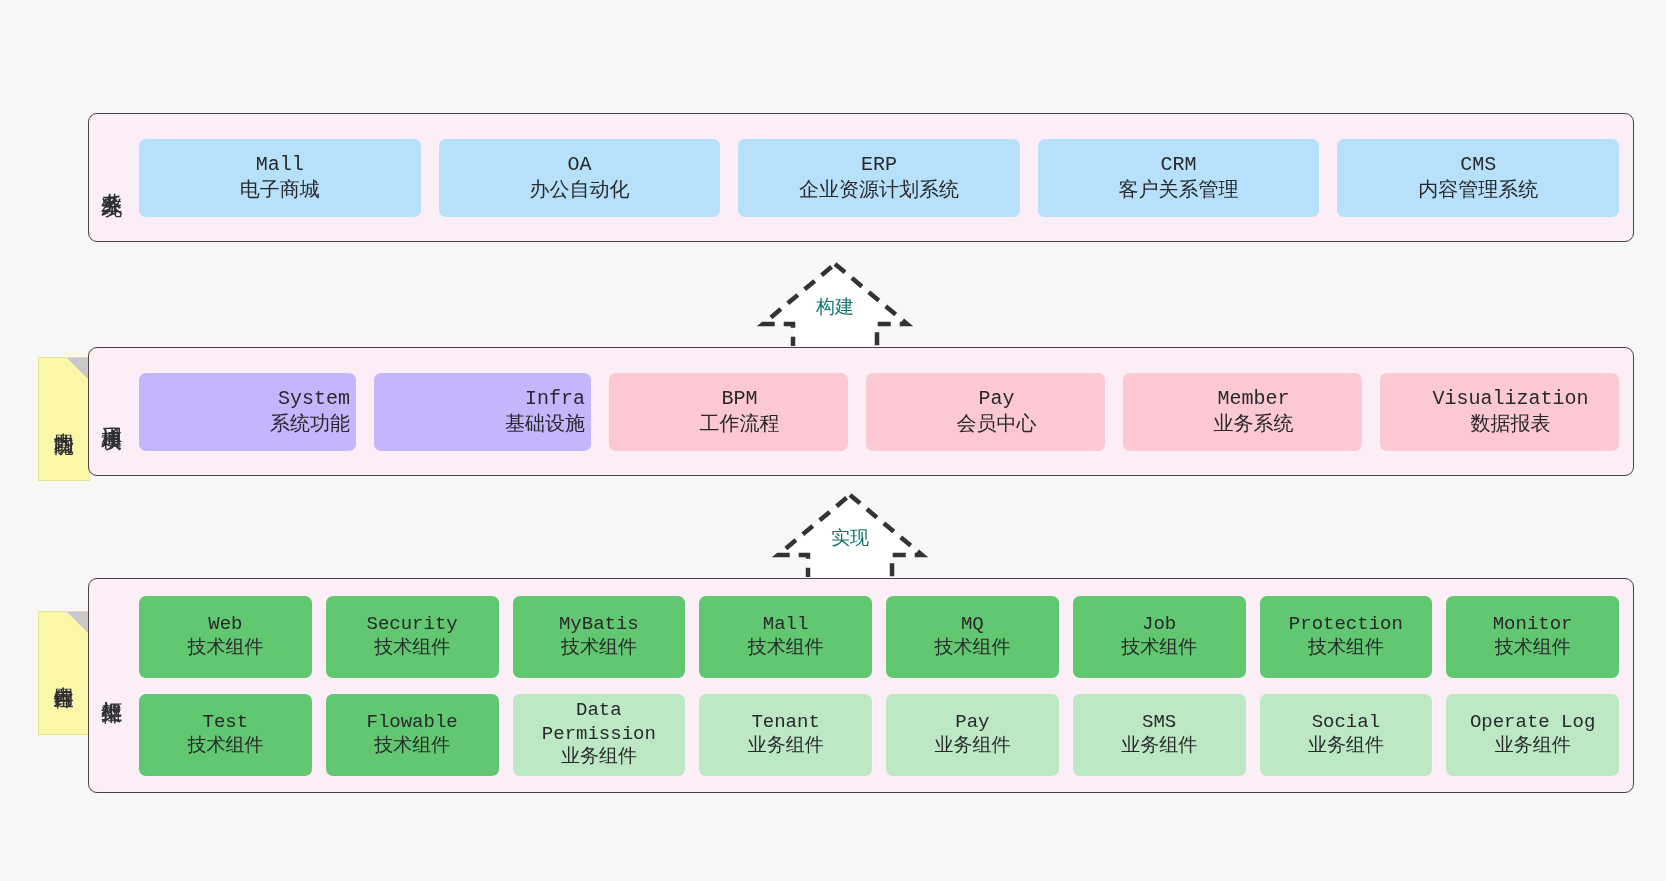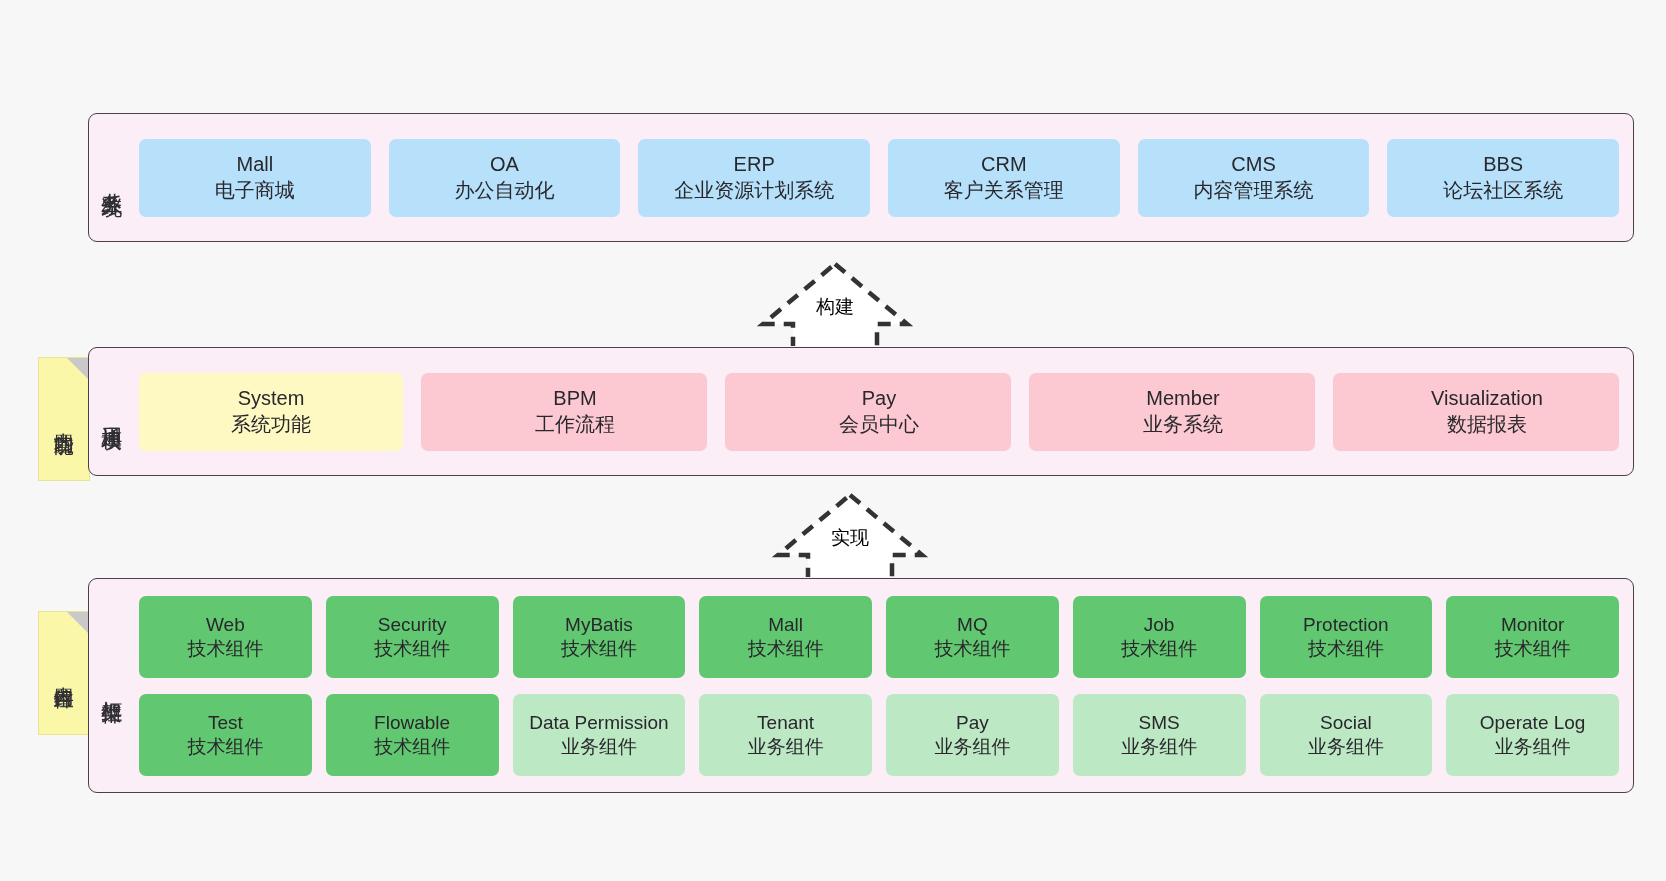--- a/index.html
+++ b/index.html
@@ -45,20 +45,21 @@
     display: flex;
     flex-direction: column;
     justify-content: center;
     gap: 14px;
     padding: 12px 14px 12px 4px;
   }
   .row {
     display: flex;
     gap: 18px;
     align-items: stretch;
+    font-family: Liberation Mono, monospace;
   }
   .cell {
     flex: 1 1 0;
     border-radius: 7px;
     display: flex;
     flex-direction: column;
     align-items: center;
     justify-content: center;
     text-align: center;
     line-height: 1.26;
@@ -69,21 +70,21 @@
   .cell .t2 { font-size: 20px; }
 
   
   #band-business { left: 88px; top: 113px; width: 1546px; height: 129px; }
   #band-business .row { height: 78px; }
   .c-blue { background: #b7e0fb; }
 
   
   #band-modules { left: 88px; top: 347px; width: 1546px; height: 129px; }
   #band-modules .row { height: 78px; }
-  .c-red   { background: #fef9c3; }
+  .c-red   { background: #c4b5fd; align-items: flex-end; }
   .c-pink  { background: #fcc8d2; padding-left: 28px; }
 
   
   #band-framework { left: 88px; top: 578px; width: 1546px; height: 215px; }
   #band-framework .row { height: 82px; }
   #band-framework .band-body { gap: 16px; padding: 12px 14px 12px 4px; }
   .c-green  { background: #62c771; }
   .c-green2 { background: #bde8c4; }
   #band-framework .row { gap: 14px; }
   #band-framework .cell .t1,
@@ -114,21 +115,21 @@
     border-top: 22px solid #c9c9c9;
   }
   #sticky-functions  { left: 38px; top: 357px; width: 52px; height: 124px; }
   #sticky-components { left: 38px; top: 611px; width: 52px; height: 124px; }
 
   
   .arrow { position: absolute; }
   .arrow-label {
     position: absolute;
     font-size: 19px;
-    color: #000000;
+    color: #0f766e;
     white-space: nowrap;
     left: 50%;
     transform: translateX(-50%);
   }
 </style>
 </head>
 <body>
 
 <div id="canvas">
 
@@ -148,24 +149,20 @@
           <span class="t1">ERP</span>
           <span class="t2">企业资源计划系统</span>
         </div>
         <div class="cell c-blue">
           <span class="t1">CRM</span>
           <span class="t2">客户关系管理</span>
         </div>
         <div class="cell c-blue">
           <span class="t1">CMS</span>
           <span class="t2">内容管理系统</span>
-        </div>
-        <div class="cell c-blue">
-          <span class="t1">BBS</span>
-          <span class="t2">论坛社区系统</span>
         </div>
       </div>
     </div>
   </div>
 
   <svg class="arrow" id="arrow-build-svg" style="left:755px; top:258px;" width="160" height="88">
     <path d="M 80 6 L 152 66 L 122 66 L 122 140 L 38 140 L 38 66 L 8 66 Z" fill="#ffffff" stroke="#333333" stroke-width="4.5" stroke-dasharray="13 9" stroke-linejoin="miter"></path>
   </svg>
   <div class="arrow-label" style="left:835px; top:294px;">构建</div>
 
@@ -173,20 +170,24 @@
     <span>内置功能</span>
   </div>
   <div class="band" id="band-modules">
     <div class="band-title">通用模块</div>
     <div class="band-body">
       <div class="row">
         <div class="cell c-red">
           <span class="t1">System</span>
           <span class="t2">系统功能</span>
         </div>
+        <div class="cell c-red">
+          <span class="t1">Infra</span>
+          <span class="t2">基础设施</span>
+        </div>
         <div class="cell c-pink">
           <span class="t1">BPM</span>
           <span class="t2">工作流程</span>
         </div>
         <div class="cell c-pink">
           <span class="t1">Pay</span>
           <span class="t2">会员中心</span>
         </div>
         <div class="cell c-pink">
           <span class="t1">Member</span>

